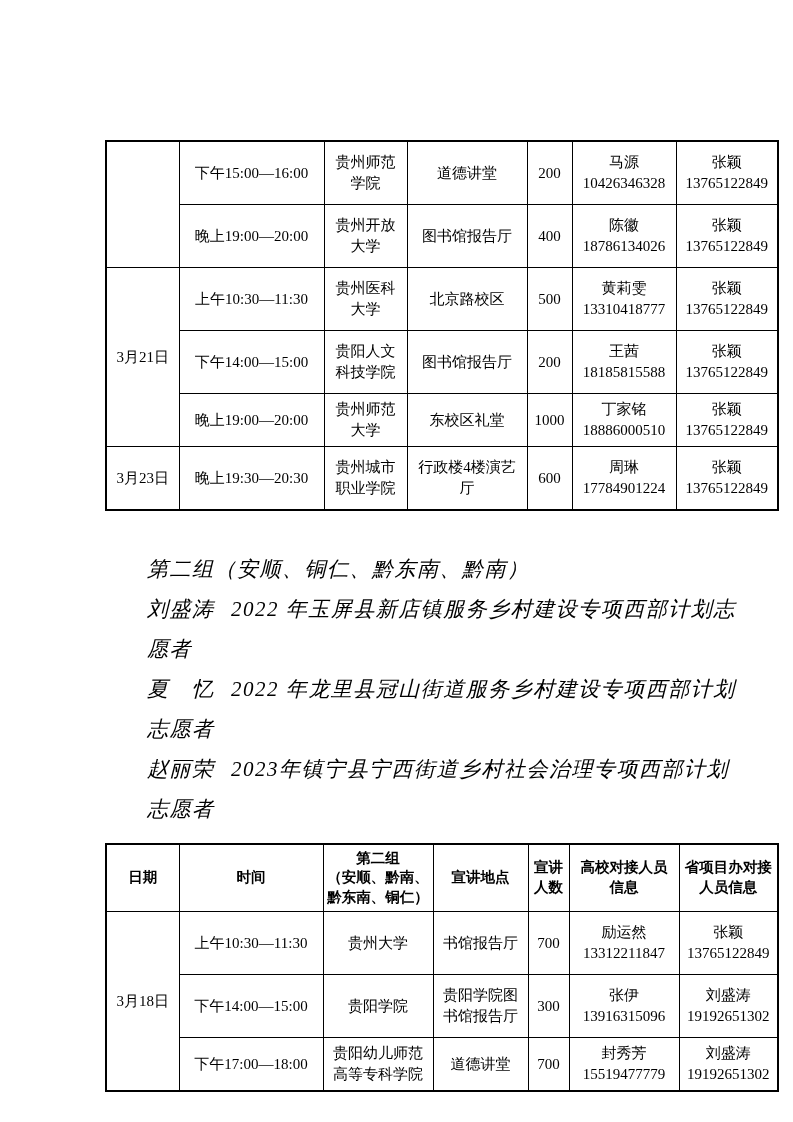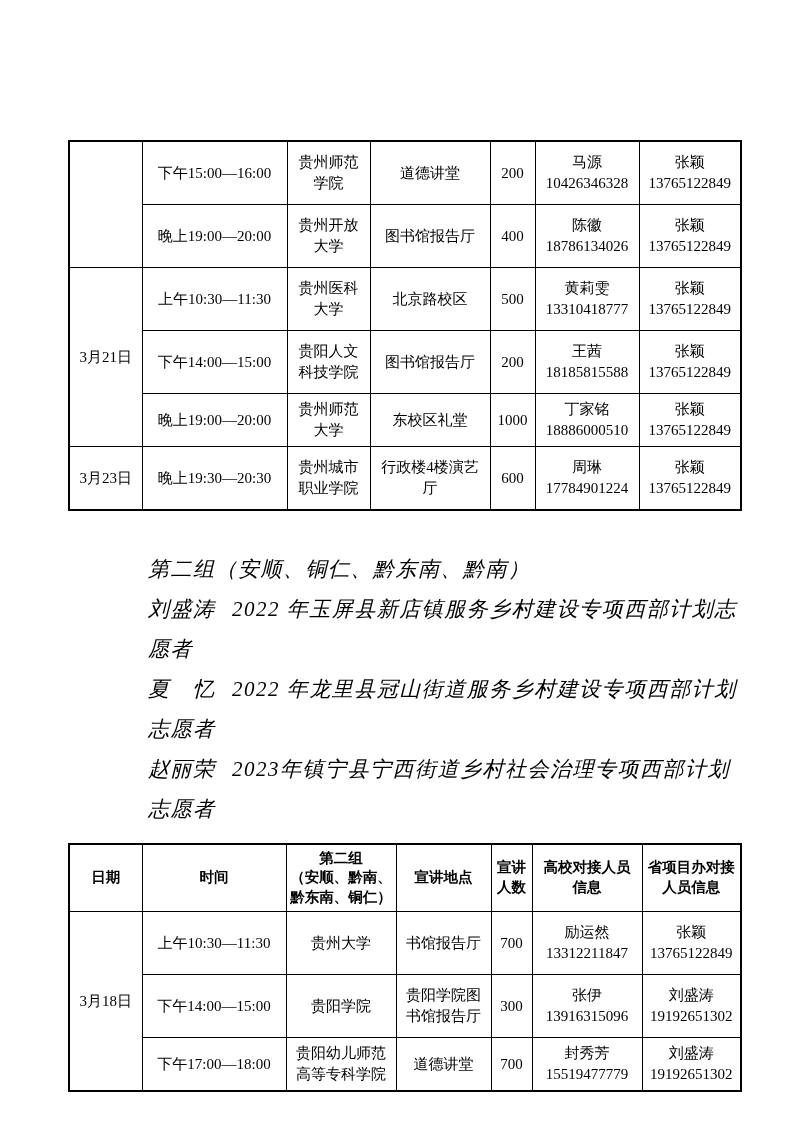--- a/index.html
+++ b/index.html
@@ -1,18 +1,18 @@
 <!DOCTYPE html>
 <html><head>
 <meta charset="utf-8">
 <style>
   html,body{margin:0;padding:0;background:#e8e8e8;}
   .page{
     width:793px;height:1122px;background:#ffffff;margin:0 auto;
-    box-sizing:border-box;padding:140px 53px 0 68px;
+    box-sizing:border-box;padding:140px 53px 0 105px;
     font-family:"Liberation Serif","DejaVu Serif",serif;color:#000;
     overflow:hidden;
   }
   .tbl{
     border-collapse:collapse;width:672px;table-layout:fixed;
     border:2px solid #000;
   }
   .tbl td,.tbl th{
     border:1px solid #000;text-align:center;vertical-align:middle;
     font-size:15px;line-height:1.4;white-space:pre-line;
@@ -20,21 +20,21 @@
     font-family:"Liberation Serif","DejaVu Serif",serif;
   }
   .tbl2 th{
     font-family:"Liberation Sans","DejaVu Sans",sans-serif;
     font-weight:bold;font-size:14.5px;line-height:1.35;
   }
   tr.h62 td{height:58px;}
   tr.h52 td{height:48px;}
   tr.hh th{height:62px;}
   .section{
-    margin:38px 0 14px 80px;
+    margin:38px 0 14px 42px;
     font-size:21px;font-style:italic;letter-spacing:1.5px;
     font-family:"Liberation Serif","DejaVu Serif",serif;
   }
   .section p{margin:0;line-height:40px;}
   .vol .vname{display:inline-block;min-width:68px;margin-right:16px;}
 </style>
 </head>
 <body>
 
 <div class="page">

